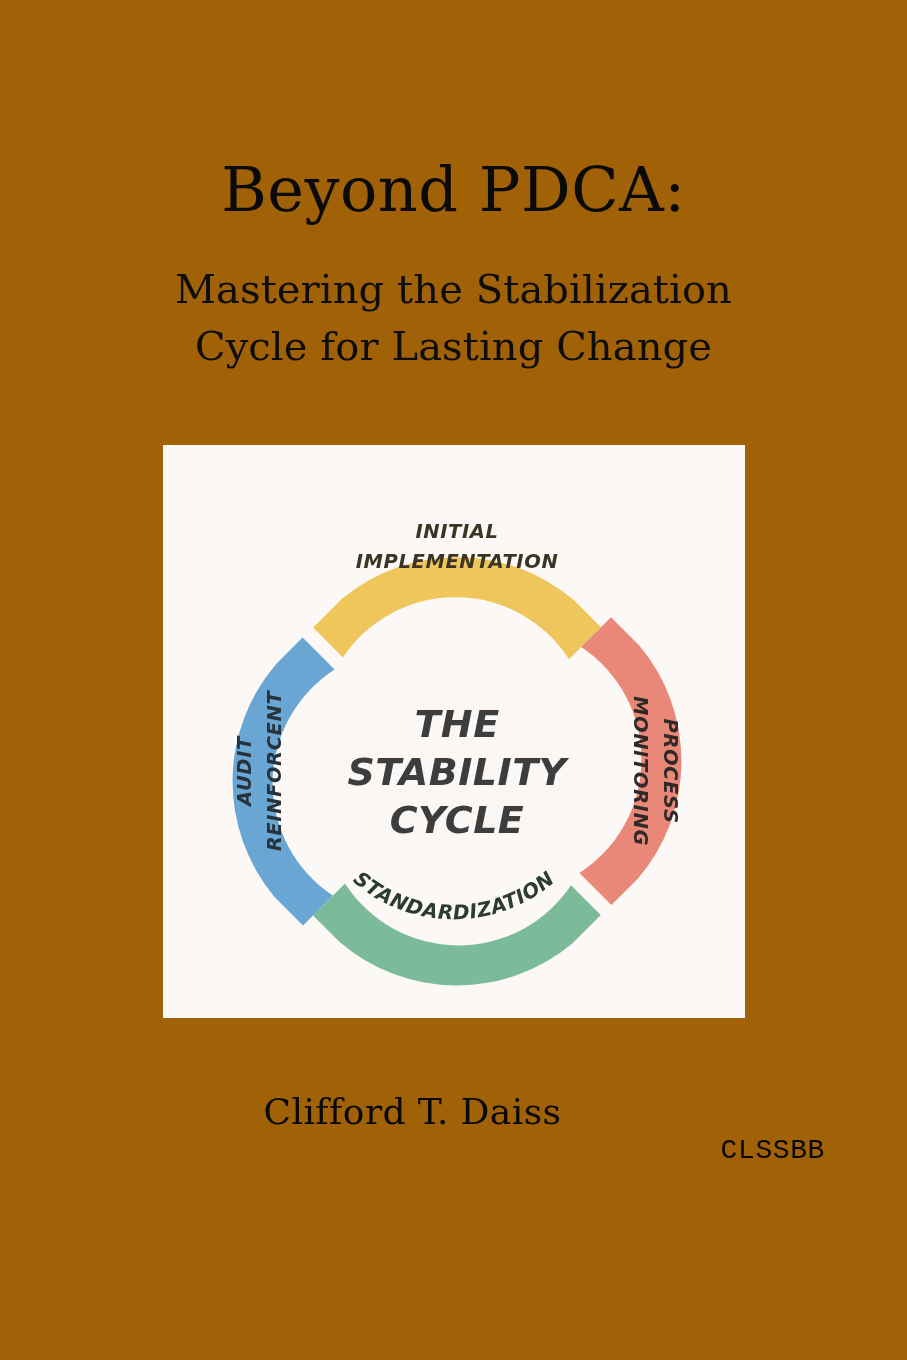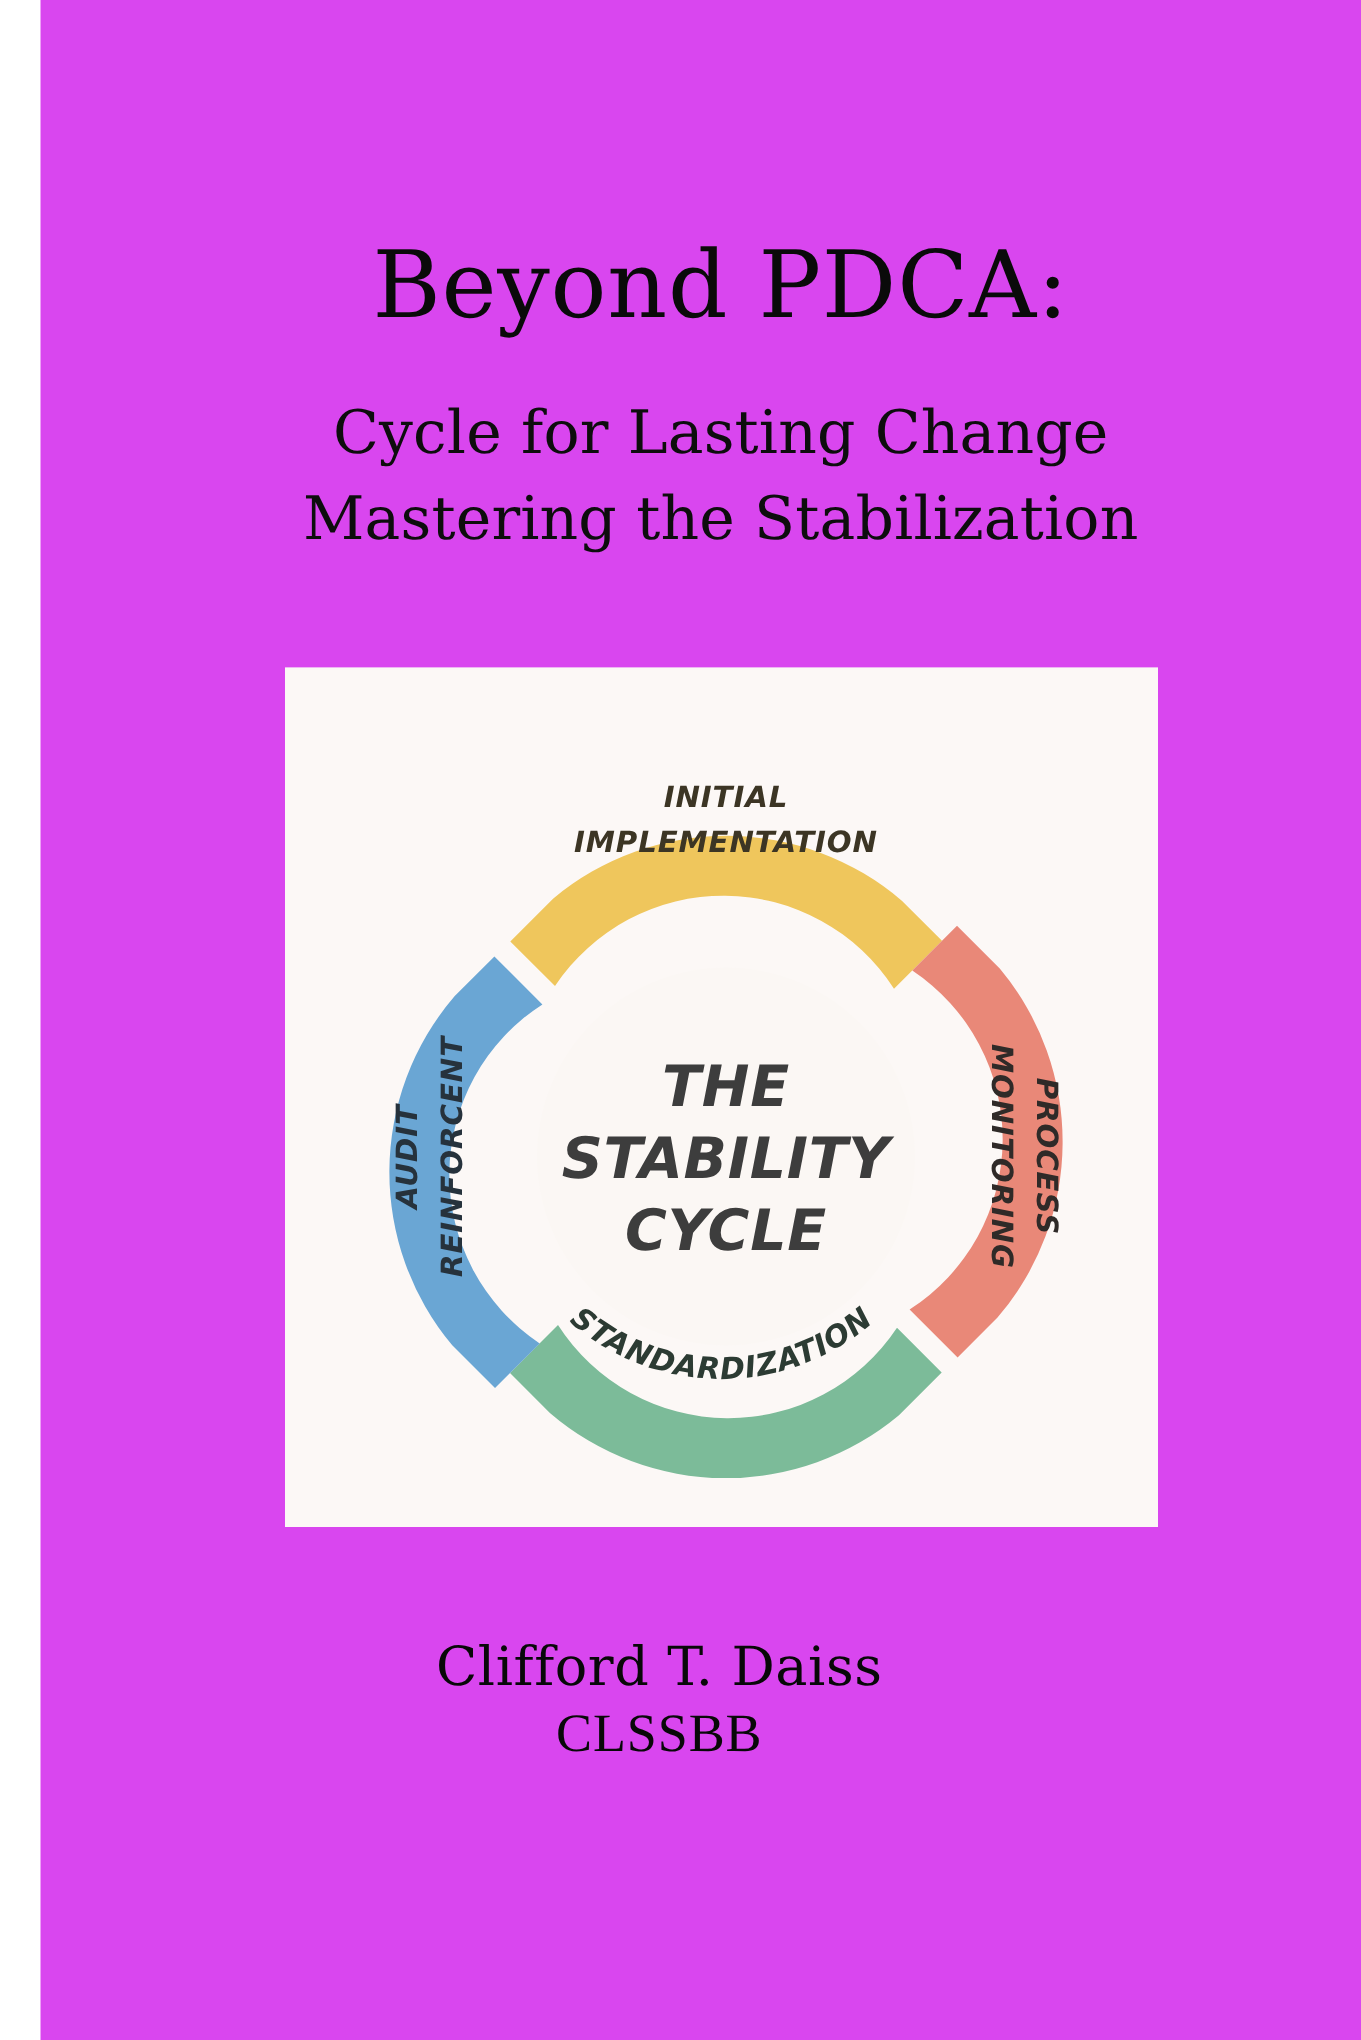--- a/index.html
+++ b/index.html
@@ -11,22 +11,21 @@
     width: 907px;
     height: 1360px;
     position: relative;
     overflow: hidden;
     font-family: "Liberation Serif", serif;
   }
 
   .cover {
     position: absolute;
     inset: 0;
-    background: #d946ef;
-    margin-left: 27px;
+    background: #a16207;
   }
 
   
   .title-block {
     position: absolute;
     top: 158px;
     left: 0;
     width: 907px;
     text-align: center;
   }
@@ -97,39 +96,40 @@
   .author-name {
     font-family: "DejaVu Serif", "Liberation Serif", serif;
     font-size: 36px;
     font-weight: 400;
     line-height: 1.22;
     color: #080808;
     margin: 0;
     letter-spacing: 0.4px;
   }
   .author-creds {
-    font-family: Liberation Serif, serif;
-    font-size: 36px;
+    font-family: Liberation Mono, monospace;
+    font-size: 28px;
     font-weight: 400;
     line-height: 1.22;
     color: #080808;
     margin: 0;
     letter-spacing: 0.6px;
+    text-align: right;
   }
 </style>
 </head>
 <body>
 
 <div class="cover">
 
   <div class="title-block">
     <h1 class="main-title">Beyond PDCA:</h1>
     <h2 class="subtitle">
+      <span class="sub-line">Mastering the Stabilization</span>
       <span class="sub-line">Cycle for Lasting Change</span>
-      <span class="sub-line">Mastering the Stabilization</span>
     </h2>
   </div>
 
   <div class="diagram-panel">
     <svg viewBox="0 0 582 573" xmlns="http://www.w3.org/2000/svg">
       <defs>
 
         <path id="pathBottom" d="M 139 345 A 154 154 0 0 0 443 345" fill="none"></path>
       </defs>
 

